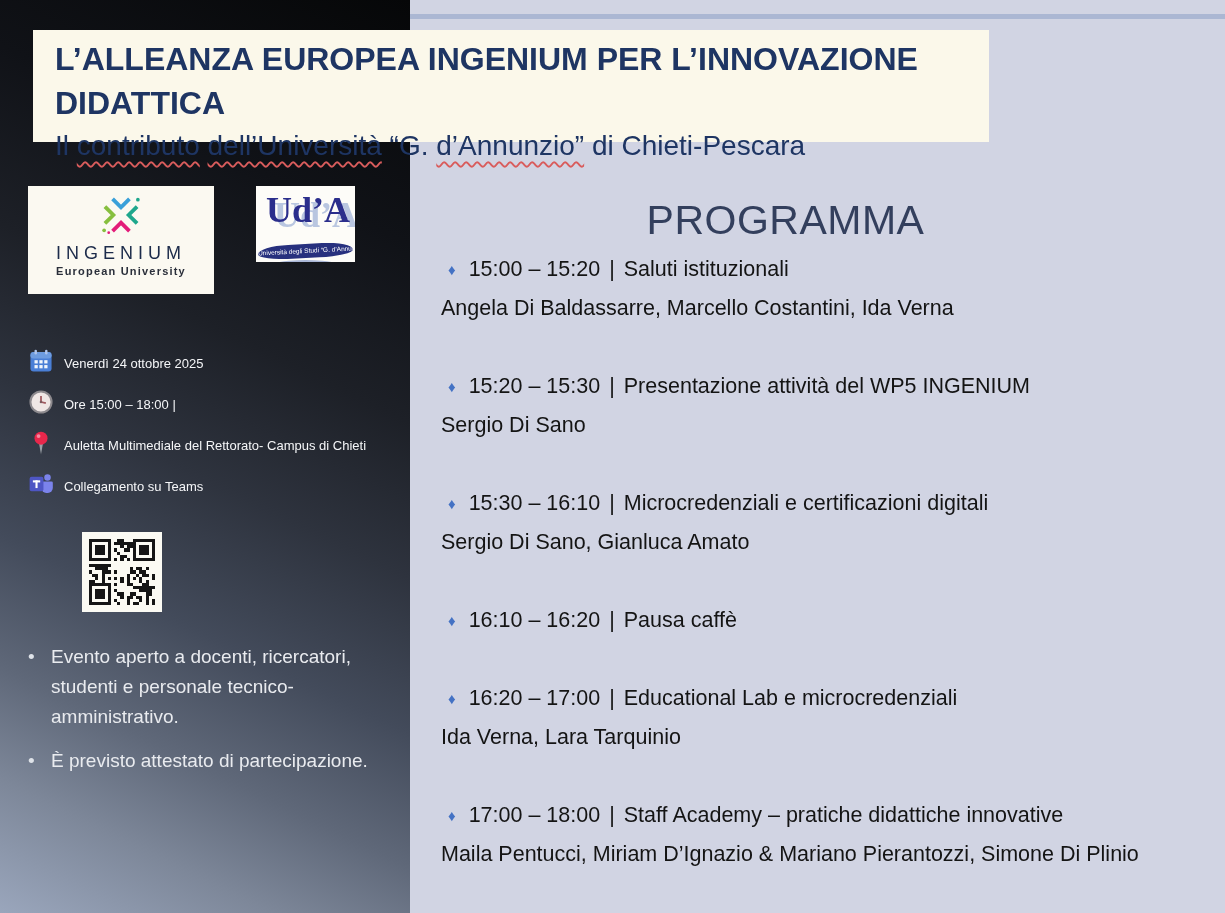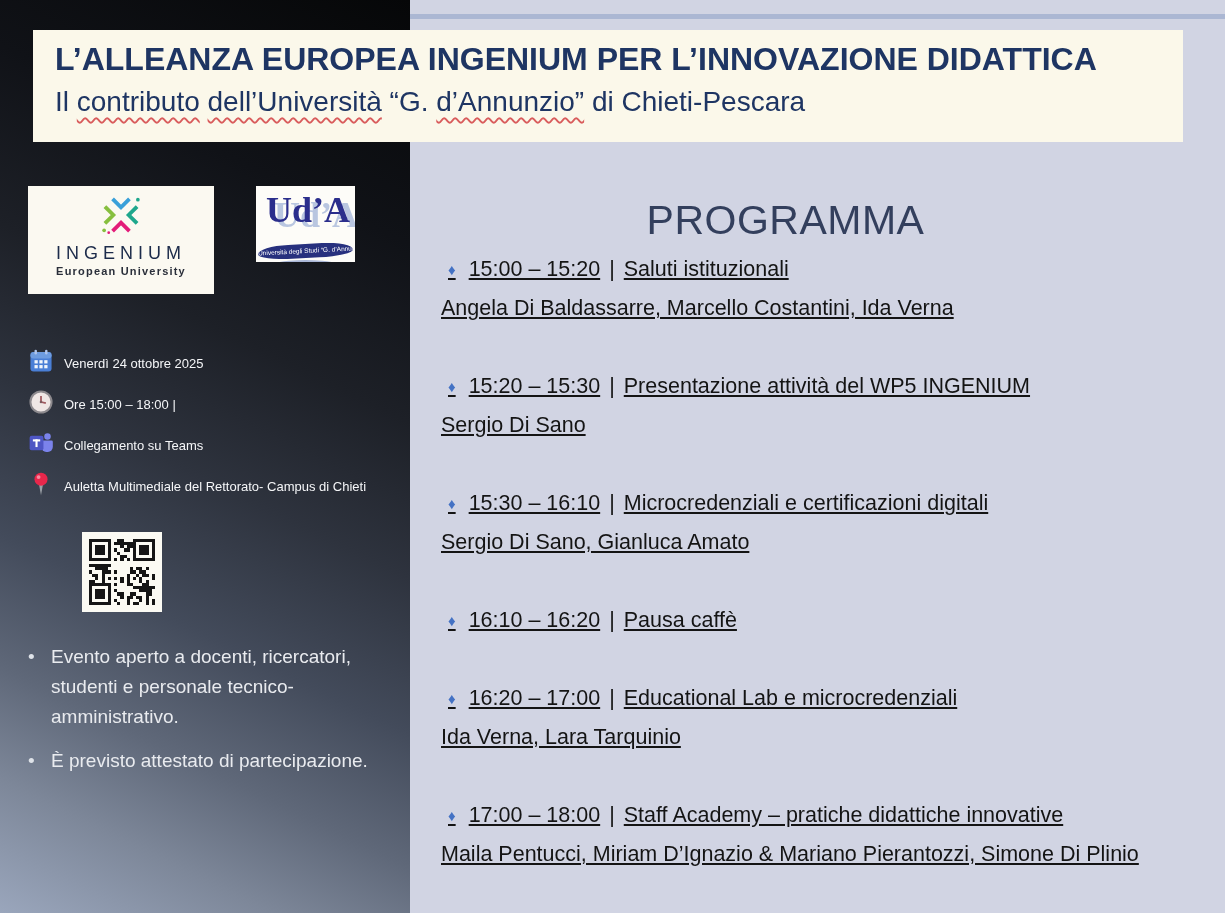--- a/index.html
+++ b/index.html
@@ -39,29 +39,29 @@
   .contact { margin-top:24px; color:#f3f4f7; font-size:19px; line-height:27px; }
   .contact-heading { font-weight:700; }
   .email-label { font-weight:700; }
   a.email-link { color:#bcc3cf; text-decoration:underline; cursor:pointer; }
 
   
   .main { position:absolute; left:410px; top:14px; width:815px; height:913px; background:#d1d4e3; }
   .top-strip { position:absolute; left:0; top:0; width:100%; height:5px; background:#abb7d3; }
   .main-content { padding-top:183px; }
   .program-heading { margin:0 95px 6px 31px; text-align:center; font-size:41px; font-weight:400; color:#333f5d; letter-spacing:0.5px; line-height:47px; }
-  .program-list { padding-left:31px; padding-right:20px; color:#141414;text-decoration:underline; }
+  .program-list { padding-left:31px; padding-right:20px; color:#141414; }
   .program-item { margin-bottom:39px; }
   .program-line { font-size:21.5px; line-height:39px; }
   .program-line .diamond { color:#4472c4; font-size:15px; margin:0 13px 0 7px; vertical-align:1px; }
   .program-line .sep { padding:0 9px; }
   .speakers { font-size:21.5px; line-height:39px; }
 
   
-  .header-band { position:absolute; left:33px; top:30px; width:1150px; height:112px; background:#fbf8ea; box-sizing:border-box; padding:7px 10px 0 22px; }
+  .header-band { position:absolute; left:33px; top:30px; width:956px; height:112px; background:#fbf8ea; box-sizing:border-box; padding:7px 10px 0 22px; }
   .header-title { font-size:32px; font-weight:700; color:#1e3563; line-height:44px; letter-spacing:0px; }
   .header-subtitle { font-size:28px; font-weight:400; color:#1e3563; line-height:42px; }
   .wavy { text-decoration:underline; text-decoration-style:wavy; text-decoration-color:#d95c5c; text-decoration-thickness:1.5px; text-underline-offset:6px; }
 </style>
 </head>
 <body>
 
 <div class="stage">
 
   <div class="sidebar">
@@ -115,36 +115,36 @@
               <circle cx="16" cy="16" r="13" fill="#efe7e5" stroke="#8d8a8e" stroke-width="2.5"></circle>
               <line x1="16" y1="16" x2="16" y2="8.5" stroke="#a05a60" stroke-width="2.2"></line>
               <line x1="16" y1="16" x2="22" y2="17.5" stroke="#a05a60" stroke-width="2.2"></line>
               <circle cx="16" cy="16" r="1.6" fill="#7c5a5e"></circle>
             </svg>
           </span><span>Ore 15:00 – 18:00 |</span>
         </div>
         <div class="info-line">
           <span class="ico">
             <svg width="26" height="26" viewBox="0 0 32 32">
+              <polygon points="13.5,16 18.5,16 16,30" fill="#9aa0a6"></polygon>
+              <circle cx="16" cy="10" r="8" fill="#e8274b"></circle>
+              <circle cx="13" cy="7.5" r="2.4" fill="#f58aa0"></circle>
+            </svg>
+          </span><span>Auletta Multimediale del Rettorato- Campus di Chieti</span>
+        </div>
+        <div class="info-line">
+          <span class="ico">
+            <svg width="26" height="26" viewBox="0 0 32 32">
               <circle cx="24" cy="8" r="4" fill="#7b83eb"></circle>
               <path d="M18 13 h11 a1.5 1.5 0 0 1 1.5 1.5 V21 a6 6 0 0 1 -6 6 h-2 a6 6 0 0 1 -6 -6 Z" fill="#7b83eb"></path>
               <rect x="2" y="7" width="17" height="18" rx="2.5" fill="#4e56c4"></rect>
               <rect x="6" y="11.5" width="9" height="2.6" fill="#ffffff"></rect>
               <rect x="9.2" y="11.5" width="2.6" height="9.5" fill="#ffffff"></rect>
             </svg>
           </span><span>Collegamento su Teams</span>
-        </div>
-        <div class="info-line">
-          <span class="ico">
-            <svg width="26" height="26" viewBox="0 0 32 32">
-              <polygon points="13.5,16 18.5,16 16,30" fill="#9aa0a6"></polygon>
-              <circle cx="16" cy="10" r="8" fill="#e8274b"></circle>
-              <circle cx="13" cy="7.5" r="2.4" fill="#f58aa0"></circle>
-            </svg>
-          </span><span>Auletta Multimediale del Rettorato- Campus di Chieti</span>
         </div>
       </div>
 
       <div class="qr-wrap">
         <div class="qr-grid">
             <div class="on"></div>
             <div class="on"></div>
             <div class="on"></div>
             <div class="on"></div>
             <div class="on"></div>

